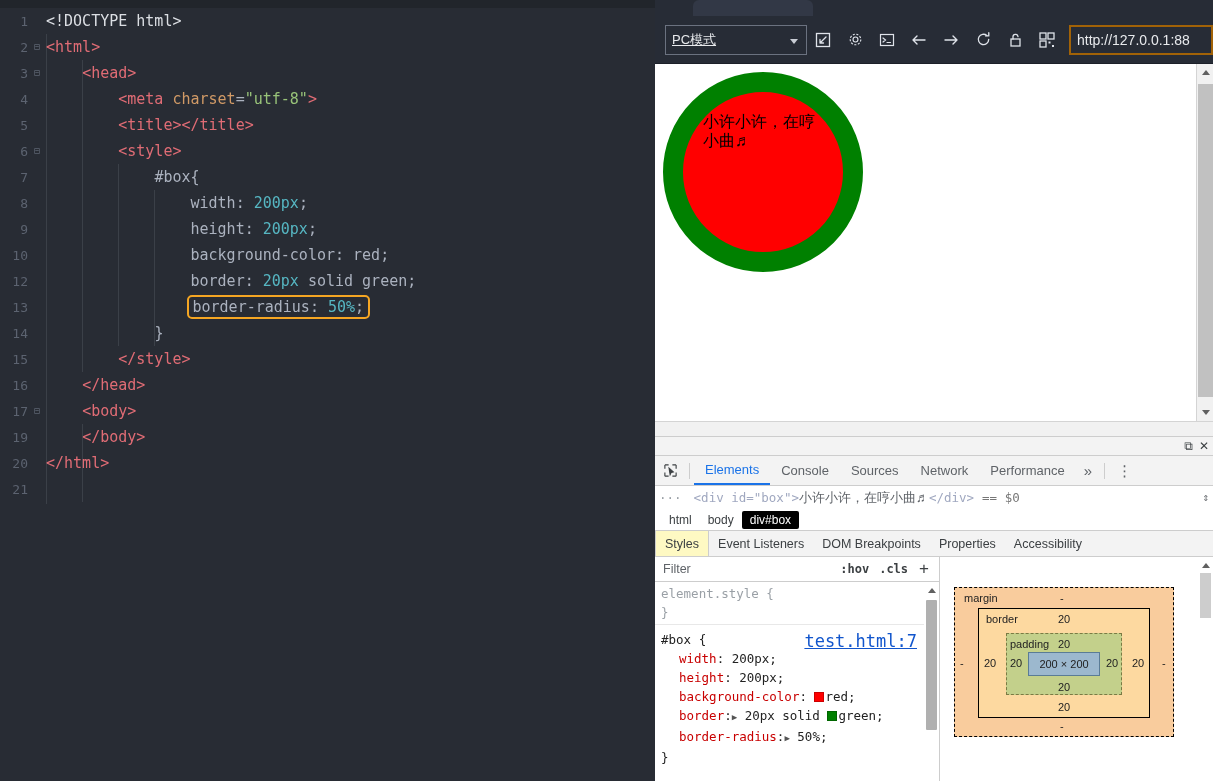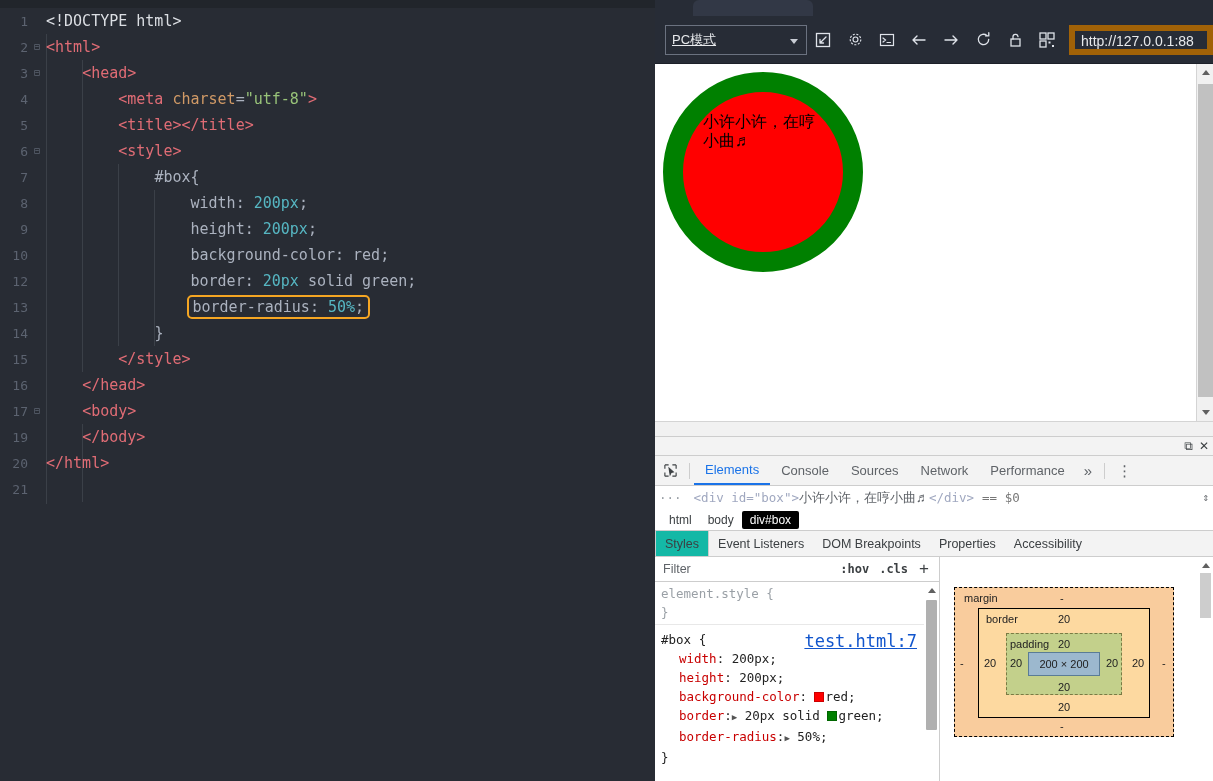--- a/index.html
+++ b/index.html
@@ -119,24 +119,24 @@
     width: 32px; height: 32px;
     display: flex; align-items: center; justify-content: center;
     color: #dfe3ea;
     cursor: default;
   }
   #urlbar {
     margin-left: 6px;
     height: 30px;
     flex: 1;
     background: #272c36;
-    border: 6px solid #a16207;
+    border: 2px solid #a16207;
     color: #e8eaed;
     font-size: 14px;
-    display: flex; align-items: flex-end;
+    display: flex; align-items: center;
     padding-left: 6px;
     overflow: hidden;
     white-space: nowrap;
     font-family: "Liberation Sans", sans-serif;
   }
 
   
   #viewport {
     position: relative;
     height: 373px;
@@ -254,21 +254,21 @@
   #crumbs .crumb.sel { background: #000000; color: #fff; border-radius: 2px; }
 
   #panel-tabs {
     height: 26px;
     background: #f3f3f3;
     border-bottom: 1px solid #cdcdcd;
     display: flex; align-items: center;
     font-size: 12.5px; color: #3c4043;
   }
   #panel-tabs .ptab { padding: 0 9px; height: 25px; display:flex; align-items:center; }
-  #panel-tabs .ptab.active { background: #14b8a6; border-left:1px solid #cdcdcd; border-right:1px solid #cdcdcd;}
+  #panel-tabs .ptab.active { background: #fef9c3; border-left:1px solid #cdcdcd; border-right:1px solid #cdcdcd;}
 
   #split { display: flex; height: 264px; }
   #styles-pane {
     width: 285px; background: #fff;
     position: relative;
     border-right: 1px solid #cdcdcd;
     overflow: hidden;
   }
   #filter-row {
     height: 25px;

